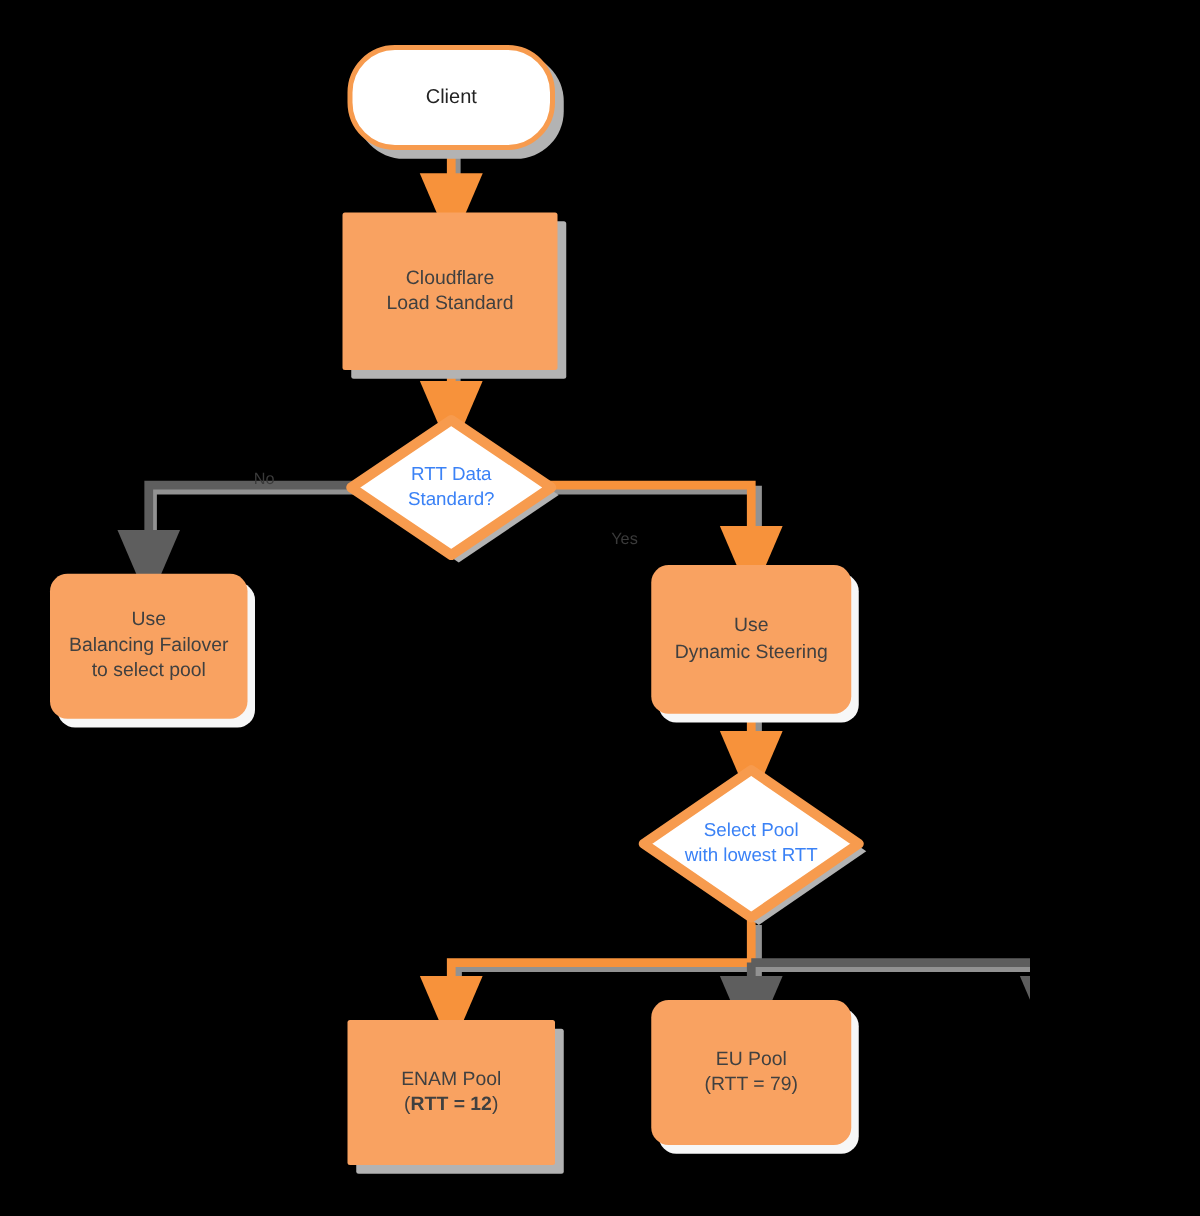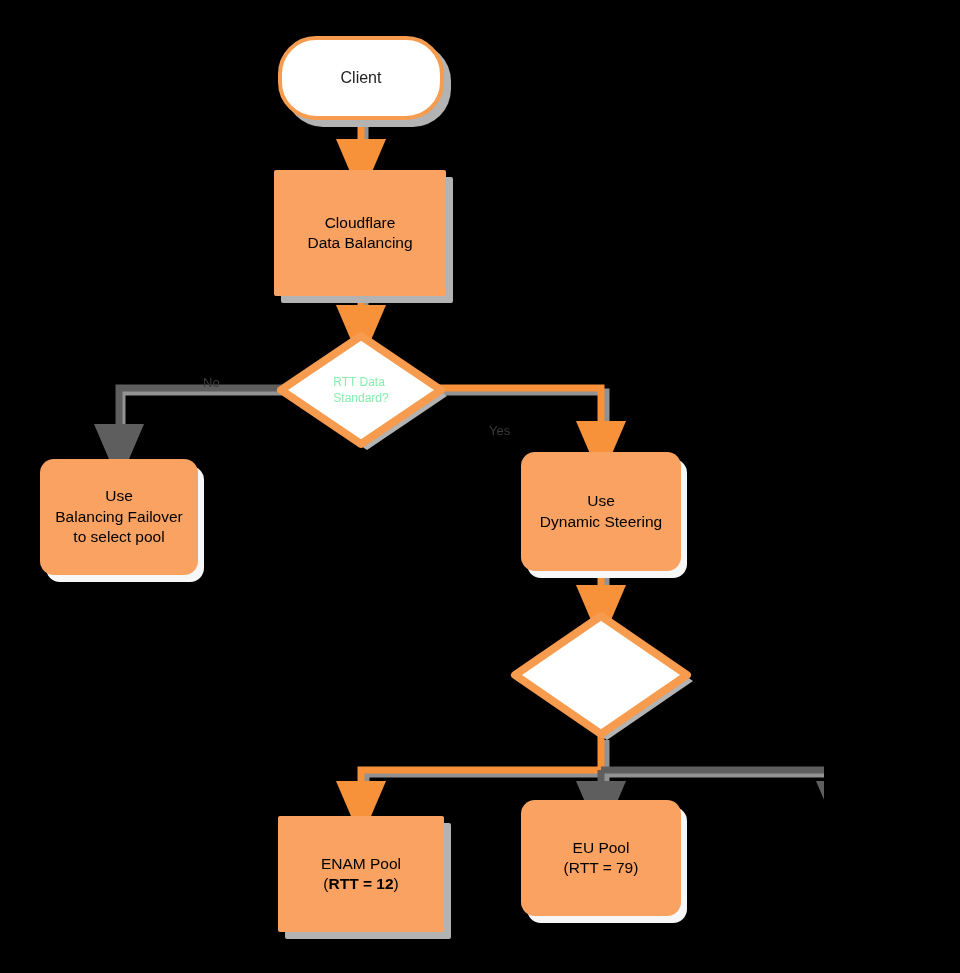--- a/index.html
+++ b/index.html
@@ -33,21 +33,21 @@
     z-index: 5;
   }
   .node .label {
     width: 100%;
     padding: 0 6px;
     box-sizing: border-box;
   }
   
   .box-fill {
     background: #F9A261;
-    color: #000000;
+    color: #404040;
     font-size: 15.5px;
   }
   .box-term {
     background: #FFFFFF;
     color: #222222;
     border: 4px solid #F79B4E;
     font-size: 16px;
   }
   .shadow-gray {
     box-shadow: 7px 7px 0 0 #b3b3b3;
@@ -64,22 +64,23 @@
     position: absolute;
     z-index: 5;
   }
   .diamond-text {
     position: absolute;
     left: 0; top: 0;
     width: 100%; height: 100%;
     display: flex;
     align-items: center;
     justify-content: center;
-    color: #86efac;
-    font-size: 12px;
+    text-align: center;
+    color: #3b82f6;
+    font-size: 15px;
     line-height: 1.34;
     z-index: 2;
   }
   .edge-label {
     position: absolute;
     color: #3a3a3a;
     font-size: 13px;
     font-family: "Liberation Sans", sans-serif;
     z-index: 6;
     white-space: nowrap;
@@ -141,21 +142,21 @@
 
   <div class="node box-term r-pill shadow-gray" style="left:278px; top:36px; width:166px; height:84px;">
     <div class="label">
       <span>Client</span>
     </div>
   </div>
 
   <div class="node box-fill r-none shadow-gray" style="left:274px; top:170px; width:172px; height:126px;">
     <div class="label">
       <div>Cloudflare</div>
-      <div>Data Balancing</div>
+      <div>Load Standard</div>
     </div>
   </div>
 
   <div class="diamond-wrap" style="left:281px; top:336px; width:160px; height:108px;">
     <div class="diamond-text">
       <div>
         <div>RTT Data</div>
         <div>Standard?</div>
       </div>
     </div>
@@ -173,20 +174,28 @@
     </div>
   </div>
 
   <div class="node box-fill r-soft shadow-white" style="left:521px; top:452px; width:160px; height:119px;">
     <div class="label">
       <div>Use</div>
       <div>Dynamic Steering</div>
     </div>
   </div>
 
+  <div class="diamond-wrap" style="left:515px; top:616px; width:172px; height:118px;">
+    <div class="diamond-text">
+      <div>
+        <div>Select Pool</div>
+        <div>with lowest RTT</div>
+      </div>
+    </div>
+  </div>
 
   <div class="node box-fill r-none shadow-gray" style="left:278px; top:816px; width:166px; height:116px;justify-content:flex-end;">
     <div class="label">
       <div>ENAM Pool</div>
       <div>
         <span>(</span><span class="bold">RTT = 12</span><span>)</span>
       </div>
     </div>
   </div>
 

